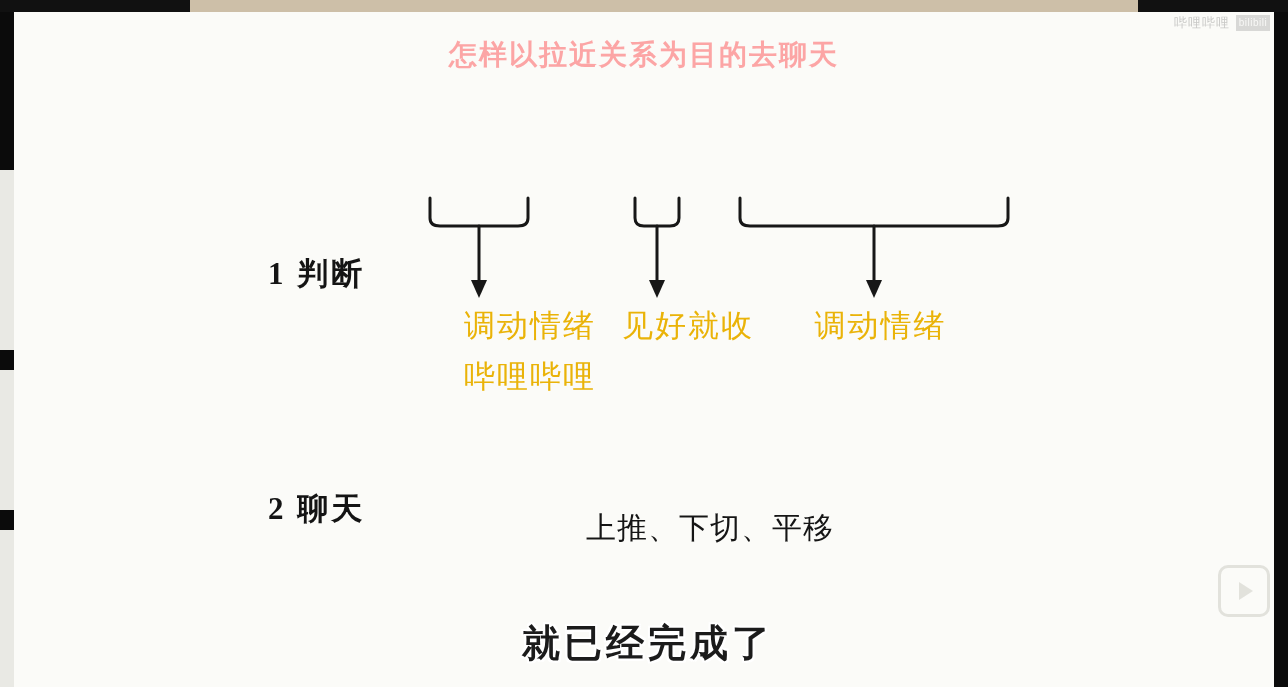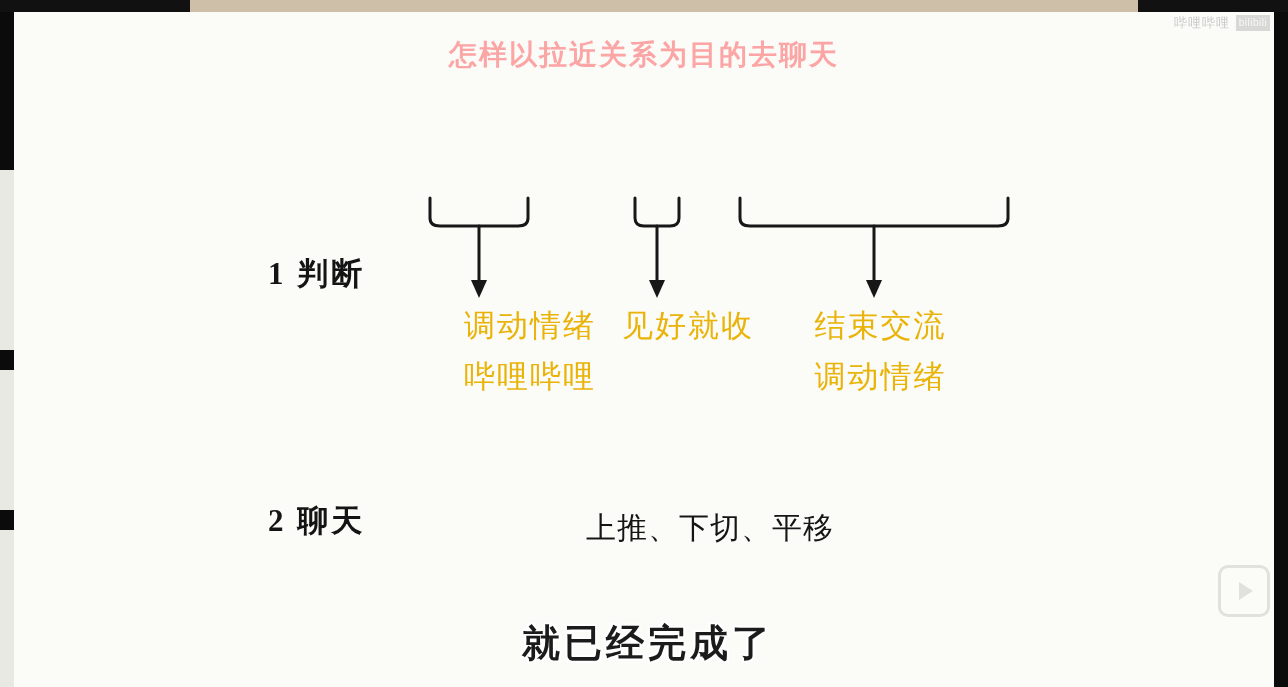--- a/index.html
+++ b/index.html
@@ -73,21 +73,21 @@
   }
 
   .row-label {
     position: absolute;
     font-size: 31px;
     font-weight: bold;
     color: #141414;
     letter-spacing: 3px;
   }
   #label-judge { left: 268px; top: 253px; }
-  #label-chat  { left: 268px; top: 500px; }
+  #label-chat  { left: 268px; top: 488px; }
 
   .top-terms {
     position: absolute;
     left: 425px;
     top: 148px;
     font-size: 28px;
     color: #151515;
     letter-spacing: 1px;
     white-space: nowrap;
   }
@@ -231,21 +231,20 @@
   </svg>
 
   <div class="col-block" id="col-1">
     <div>调动情绪</div>
     <div>哔哩哔哩</div>
   </div>
   <div class="col-block" id="col-2">
     <div>见好就收</div>
   </div>
   <div class="col-block" id="col-3">
-    <div>结束交流</div>
     <div>调动情绪</div>
   </div>
 
   <div class="chat-terms">上推、下切、平移</div>
 
   <div class="subtitle">就已经完成了</div>
 
   <div class="wm-top">
     <span class="wm-text">哔哩哔哩</span>
     <span class="wm-logo">bilibili</span>

